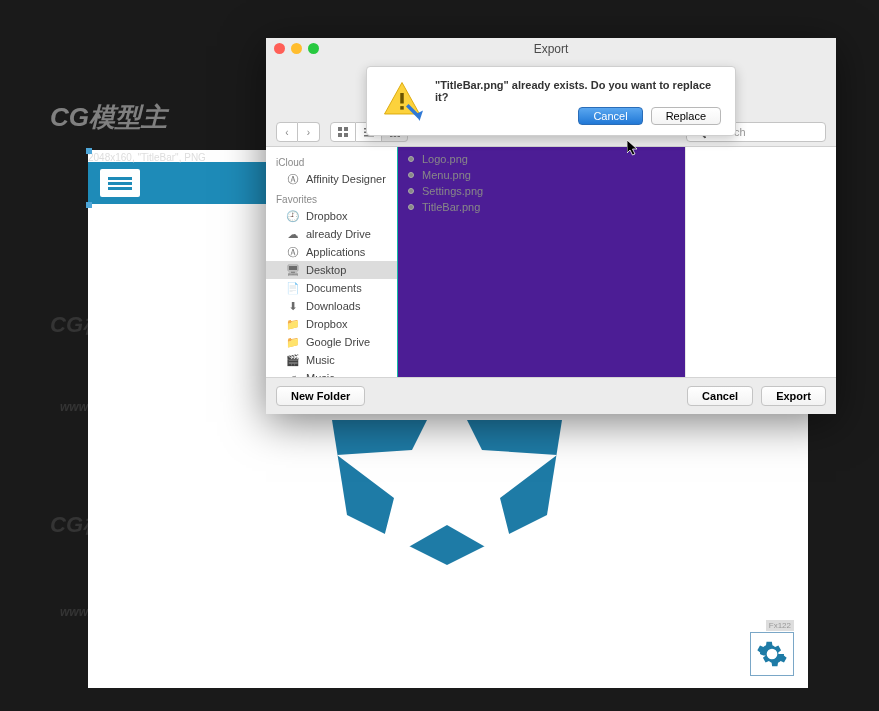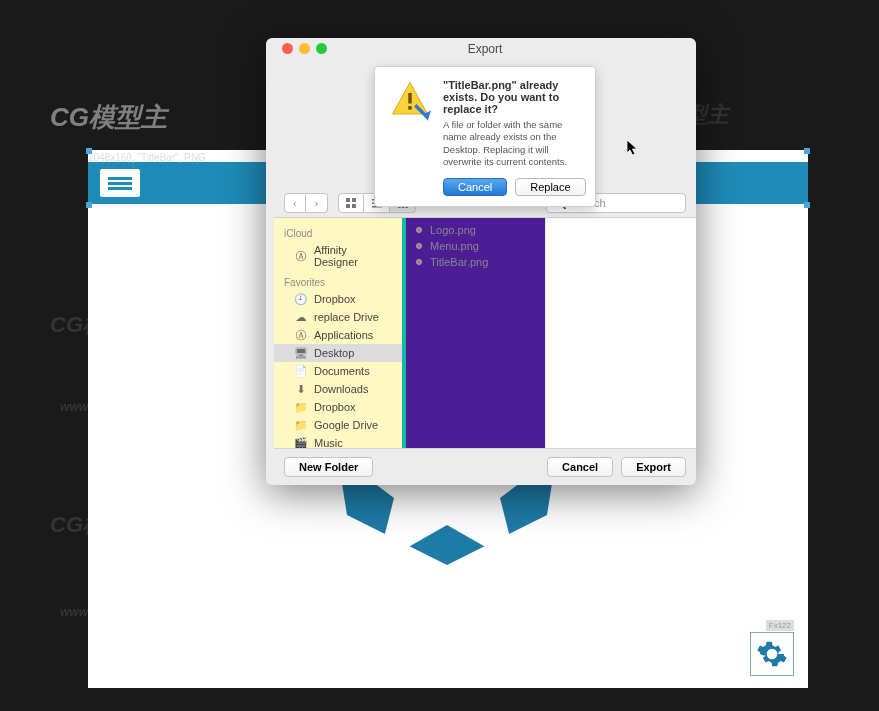--- a/index.html
+++ b/index.html
@@ -14,21 +14,21 @@
 
     .titlebar-slice { position: absolute; left: 88px; top: 162px; width: 720px; height: 42px; background: #1e8bb8; z-index: 3; display:flex; align-items:center; }
     .titlebar-logo { margin-left: 12px; width: 40px; height: 28px; background: #fff; border-radius:2px; display:flex; flex-direction:column; align-items:center; justify-content:center; gap:2px; }
     .titlebar-logo .l { width: 24px; height: 3px; background: #1e8bb8; }
 
     .star-shape { position: absolute; left: 332px; top: 420px; width: 230px; height: 145px; z-index: 3; }
 
     .gear-thumb { position: absolute; right: 85px; bottom: 35px; width: 44px; height: 44px; background:#fff; border:1px solid #7aa7c7; z-index:3; display:flex; align-items:center; justify-content:center; }
     .gear-label { position:absolute; right:85px; bottom: 80px; font-size:8px; color:#999; background:#ddd; padding:1px 3px; z-index:3; }
 
-    .dialog { position: absolute; left: 266px; top: 38px; width: 430px; background: #ececec; border-radius: 6px; box-shadow: 0 8px 40px rgba(0,0,0,0.5); z-index: 10; font-size: 11px; color:#333;padding-left:8px; }
+    .dialog { position: absolute; left: 266px; top: 38px; width: 570px; background: #ececec; border-radius: 0; box-shadow: 0 8px 40px rgba(0,0,0,0.5); z-index: 10; font-size: 11px; color:#333; }
     .dialog-titlebar { height: 22px; display:flex; align-items:center; justify-content:center; position:relative; border-top-left-radius:6px; border-top-right-radius:6px; }
     .traffic { position:absolute; left:8px; top:5px; display:flex; gap:6px; }
     .traffic span { width:11px; height:11px; border-radius:50%; display:block; }
     .t-red { background:#ff5f57; } .t-yel { background:#ffbd2e; } .t-grn { background:#28c940; }
     .dialog-title { font-size:12px; color:#4a4a4a; }
 
     .alert-sheet { margin: 6px 100px 0 100px; background:#fff; border:1px solid #cfcfcf; border-radius:4px; box-shadow: 0 4px 12px rgba(0,0,0,0.2); padding: 12px 14px 10px 14px; display:flex; gap:12px; position:relative; z-index:2; }
     .alert-icon { width:42px; height:42px; flex-shrink:0; }
     .alert-text b { font-size:11px; display:block; margin-bottom:4px; }
     .alert-text p { font-size:9.5px; color:#555; line-height:1.3; margin-bottom:10px; }
@@ -40,21 +40,21 @@
     .navbtns { display:flex; }
     .navbtn { width:22px; height:20px; border:1px solid #c4c4c4; background:#fff; display:flex; align-items:center; justify-content:center; font-size:10px; color:#888; }
     .navbtn:first-child { border-radius:4px 0 0 4px; } .navbtn:last-child { border-radius:0 4px 4px 0; border-left:none; }
     .viewseg { display:flex; margin-left:4px; }
     .viewbtn { width:26px; height:20px; border:1px solid #c4c4c4; background:#fff; display:flex; align-items:center; justify-content:center; border-left:none; }
     .viewbtn:first-child { border-left:1px solid #c4c4c4; border-radius:4px 0 0 4px;} .viewbtn:last-child{border-radius:0 4px 4px 0;}
     .viewbtn.active { background:#e6e6e6; }
     .search { margin-left:auto; width:140px; height:20px; border:1px solid #c4c4c4; border-radius:4px; background:#fff; font-size:11px; padding:0 6px; color:#999; display:flex; align-items:center; gap:4px; }
 
     .browser-body { display:flex; height: 230px; }
-    .sidebar { width:132px; background:#fef9c3; border-right:4px solid #14b8a6; overflow:hidden; padding:4px 0; }
+    .sidebar { width:132px; background:#ffffff; border-right:1px solid #14b8a6; overflow:hidden; padding:4px 0; }
     .sb-group { font-size:10px; color:#8a8a8a; padding: 6px 10px 2px; font-weight:500; }
     .sb-item { font-size:11px; color:#444; padding: 3px 10px 3px 20px; display:flex; align-items:center; gap:6px; cursor:pointer; }
     .sb-item.sel { background:#dcdcdc; }
     .sb-icon { width:14px; height:12px; display:inline-flex; align-items:center; justify-content:center; color:#6b6b6b; flex-shrink:0; }
 
     .filecol { flex:1; border-right:1px solid #e6e6e6; background:#4c1d95; padding:4px 0; }
     .frow { font-size:11px; color:#888; padding:2px 10px; display:flex; align-items:center; gap:8px; cursor:pointer;}
     .fbullet{ width:6px;height:6px;border:1px solid #aaa; border-radius:50%; }
     .fbullet.filled{ background:#888;}
     .filecol2 { width:150px; background:#fff; }
@@ -123,21 +123,20 @@
   <div class="alert-sheet">
     <svg class="alert-icon" viewBox="0 0 48 48">
       <path d="M24 4 L44 40 L4 40 Z" fill="#fcd23c" stroke="#d8a400" stroke-width="1"></path>
       <rect x="22" y="16" width="4" height="12" fill="#6b5400"></rect>
       <rect x="22" y="31" width="4" height="4" fill="#6b5400"></rect>
       <path d="M30 30 L44 44" stroke="#3079d6" stroke-width="4"></path>
       <path d="M40 40 L48 36 L44 48 Z" fill="#3079d6"></path>
     </svg>
     <div class="alert-text">
       <b>"TitleBar.png" already exists. Do you want to replace it?</b>
-      <p>A file or folder with the same name already exists on the Desktop. Replacing it will overwrite its current contents.</p>
       <div class="alert-btns">
         <button class="primary">Cancel</button>
         <button>Replace</button>
       </div>
     </div>
   </div>
 
   <div class="toolbar">
     <div class="navbtns">
       <div class="navbtn">‹</div>
@@ -183,21 +182,21 @@
           </div>
         </div>
       <div class="sb-group">Favorites</div>
       <div id="sb-fav">
           <div class="sb-item">
             <span class="sb-icon">🕘</span>
             <span>Dropbox</span>
           </div>
           <div class="sb-item">
             <span class="sb-icon">☁︎</span>
-            <span>replace Drive</span>
+            <span>already Drive</span>
           </div>
           <div class="sb-item">
             <span class="sb-icon">Ⓐ</span>
             <span>Applications</span>
           </div>
           <div class="sb-item sel">
             <span class="sb-icon">🖥</span>
             <span>Desktop</span>
           </div>
           <div class="sb-item">
@@ -229,20 +228,24 @@
     </div>
     <div class="filecol">
       <div id="filelist">
           <div class="frow">
             <span class="fbullet filled"></span>
             <span>Logo.png</span>
           </div>
           <div class="frow">
             <span class="fbullet filled"></span>
             <span>Menu.png</span>
+          </div>
+          <div class="frow">
+            <span class="fbullet filled"></span>
+            <span>Settings.png</span>
           </div>
           <div class="frow">
             <span class="fbullet filled"></span>
             <span>TitleBar.png</span>
           </div>
         </div>
     </div>
     <div class="filecol2"></div>
   </div>
 

